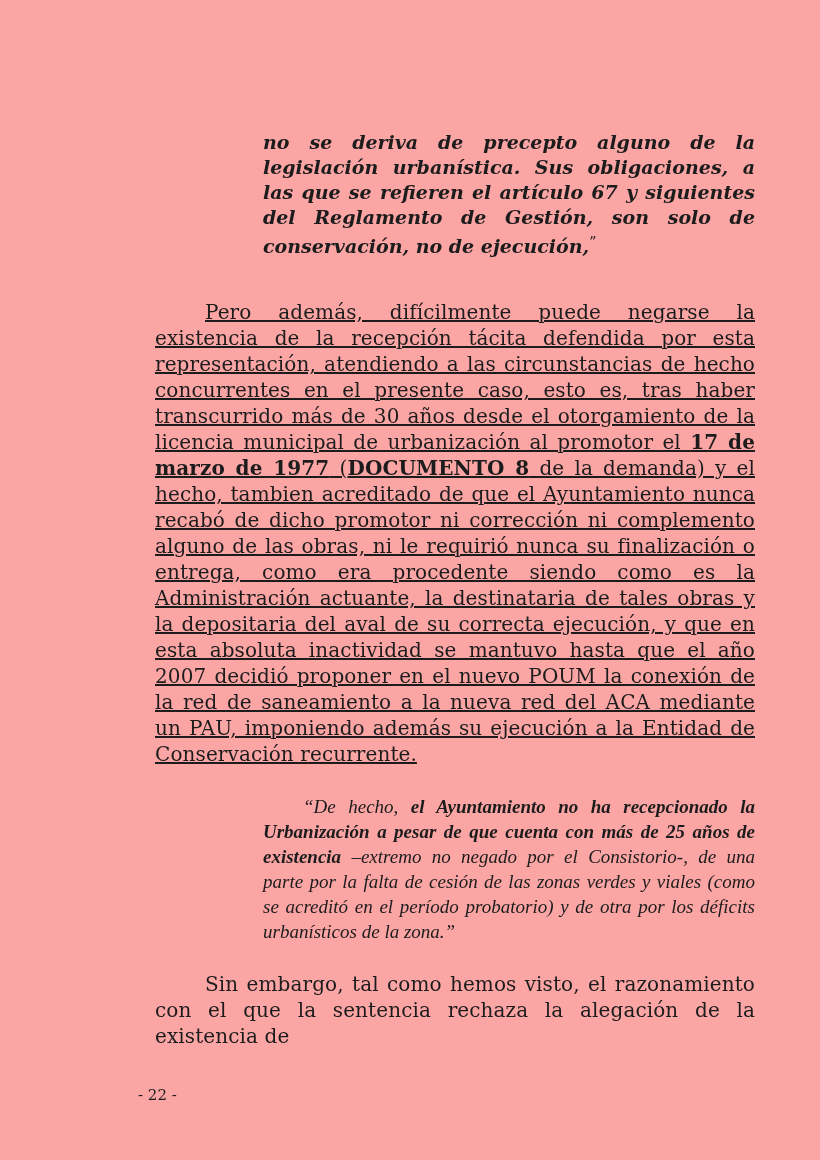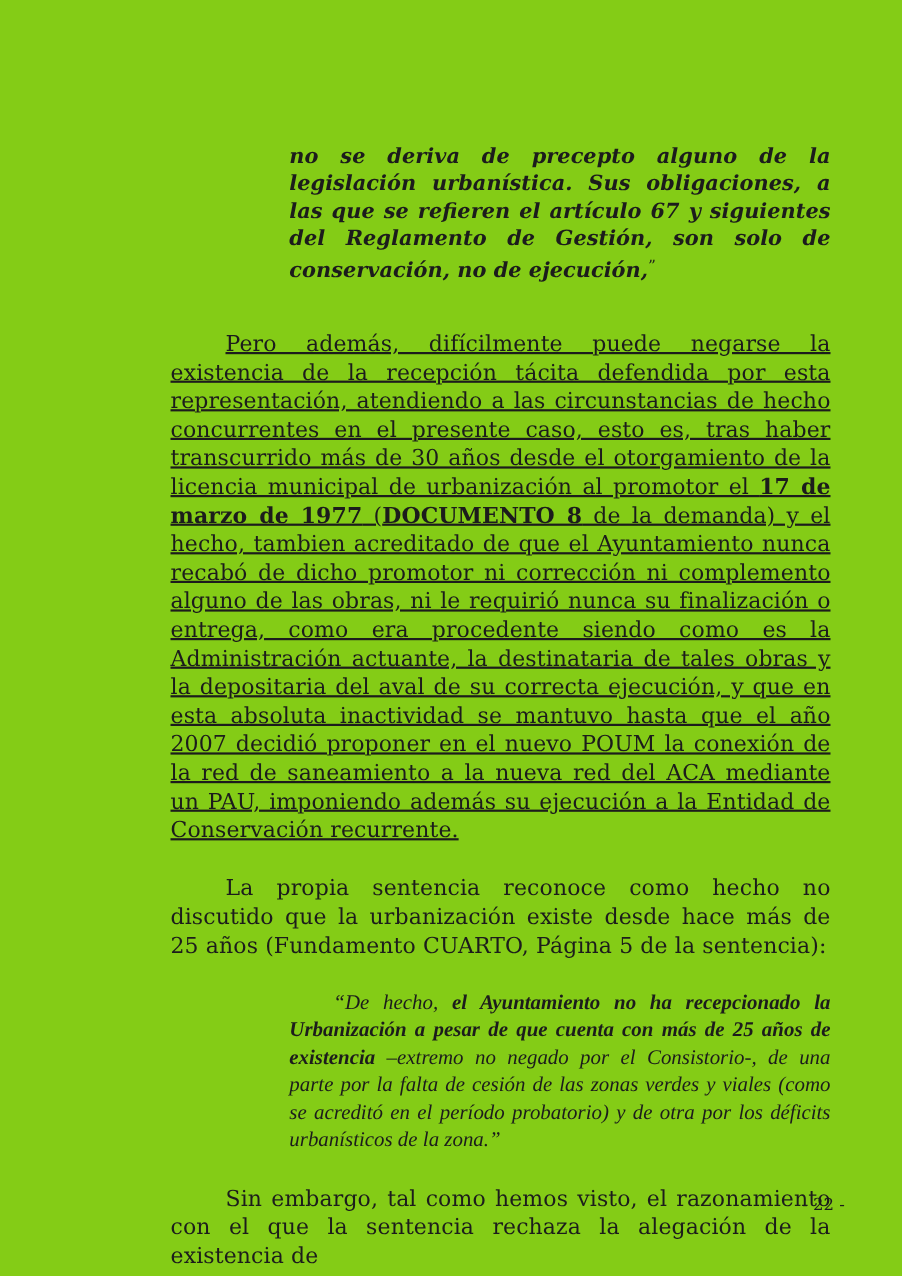--- a/index.html
+++ b/index.html
@@ -4,21 +4,21 @@
 <style>
   html, body {
     margin: 0;
     padding: 0;
     background: #ffffff;
   }
   .page {
     position: relative;
     width: 820px;
     height: 1160px;
-    background: #84cc16;
+    background: #fca5a5;
     color: #1c1c1c;
     font-family: "DejaVu Serif", "Liberation Serif", serif;
     overflow: hidden;
   }
   .content {
     position: absolute;
     left: 155px;
     top: 130px;
     width: 600px;
   }
@@ -44,39 +44,38 @@
   .it { font-style: italic; }
   .qmark {
     font-size: 14px;
     vertical-align: 6px;
   }
   .mt-lg { margin-top: 40px; text-decoration: underline; }
   .mt-md { margin-top: 27px; }
   .indent-sm { text-indent: 40px; font-family: Liberation Serif, serif; }
   .footer {
     position: absolute;
-    left: 168px;
+    left: 138px;
     top: 1086px;
     width: 600px;
-    text-align: right;
+    text-align: left;
     font-size: 15px;
     color: #1c1c1c;
   }
 </style>
 </head>
 <body>
 
 <div class="page">
   <div class="content">
 
     <p class="quote q1"><span class="bi">no se deriva de precepto alguno de la legislación urbanística. Sus obligaciones, a las que se refieren el artículo 67 y siguientes del Reglamento de Gestión, son solo de conservación, no de ejecución,</span><span class="qmark">”</span></p>
 
     <p class="bodytext mt-lg"><span>Pero además, difícilmente puede negarse la existencia de la recepción tácita defendida por esta representación, atendiendo a las circunstancias de hecho concurrentes en el presente caso, esto es,  tras haber  transcurrido más de 30 años desde el otorgamiento de la licencia municipal de urbanización al promotor el </span><b>17 de marzo de 1977</b><span> (</span><b>DOCUMENTO 8</b><span> de la demanda) y el hecho, tambien acreditado de que el Ayuntamiento nunca recabó de dicho promotor ni corrección ni complemento alguno de las obras, ni le requirió nunca su finalización o entrega, como era procedente siendo como es la Administración actuante,  la destinataria de tales obras  y la depositaria del aval de su correcta ejecución, y que en esta absoluta inactividad se mantuvo hasta que el año 2007 decidió proponer en el nuevo POUM la conexión de la red de saneamiento a la nueva red del ACA mediante un PAU, imponiendo  además su ejecución a la Entidad de Conservación recurrente.</span></p>
 
-    <p class="bodytext mt-md">La propia sentencia reconoce como hecho no discutido que la urbanización existe desde hace más de 25 años (Fundamento CUARTO, Página 5 de la sentencia):</p>
 
     <p class="quote it mt-md indent-sm"><span>“De hecho, </span><span class="bi">el Ayuntamiento no ha recepcionado la Urbanización a pesar de que cuenta con más de 25 años de existencia</span><span> –extremo no negado por el Consistorio-, de una parte por la falta de cesión de las zonas verdes y viales (como se acreditó en el período probatorio)  y de otra por los déficits urbanísticos de la zona.”</span></p>
 
     <p class="bodytext mt-md">Sin embargo, tal como hemos visto, el razonamiento con el que la sentencia rechaza la alegación de la existencia de</p>
 
   </div>
 
   <div class="footer">- 22 -</div>
 </div>
 

